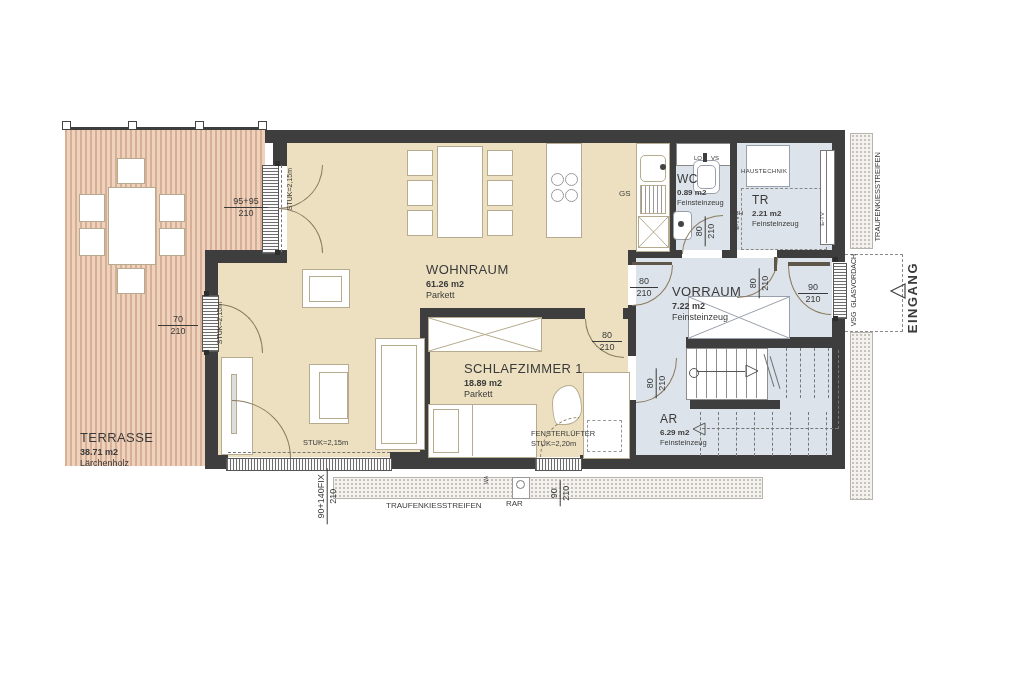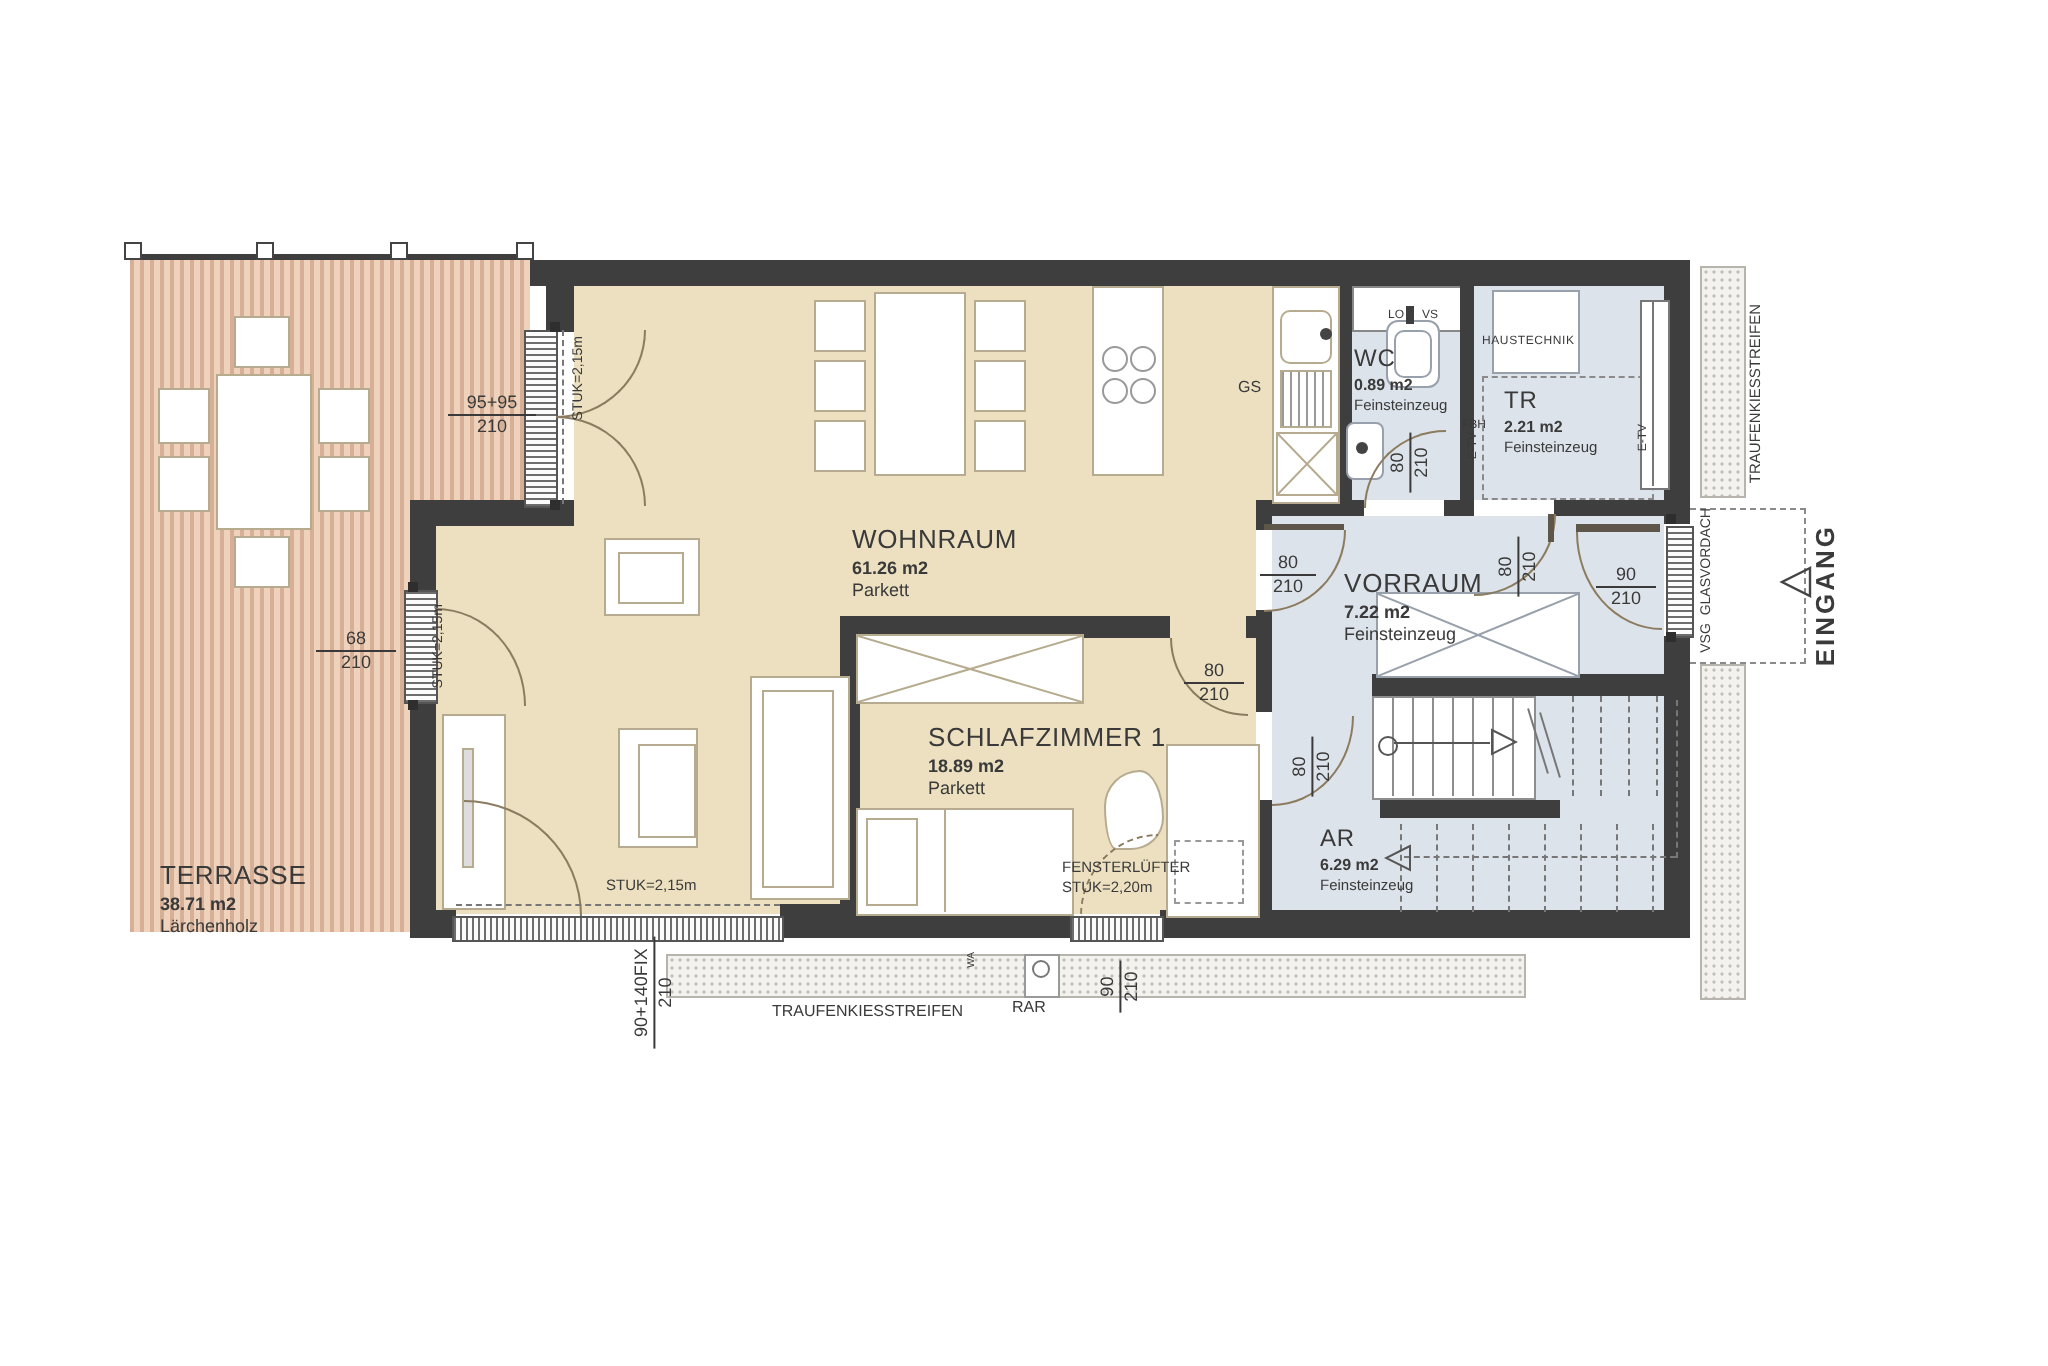--- a/index.html
+++ b/index.html
@@ -275,21 +275,21 @@
     <div class="rn sm">AR</div>
     <div class="ra" style="font-size:8px">6.29 m2</div>
     <div class="rf" style="font-size:7.5px">Feinsteinzeug</div>
   </div>
 
   <div class="dim" style="left:224px;top:196px;width:44px">
     <span class="t">95+95</span>
     <span class="b">210</span>
   </div>
   <div class="dim" style="left:158px;top:314px;width:40px">
-    <span class="t">68</span>
+    <span class="t">70</span>
     <span class="b">210</span>
   </div>
   <div class="dim rot" style="left:299px;top:485px;width:56px">
     <span class="t">90+140FIX</span>
     <span class="b">210</span>
   </div>
   <div class="dim rot" style="left:547px;top:482px;width:26px">
     <span class="t">90</span>
     <span class="b">210</span>
   </div>

